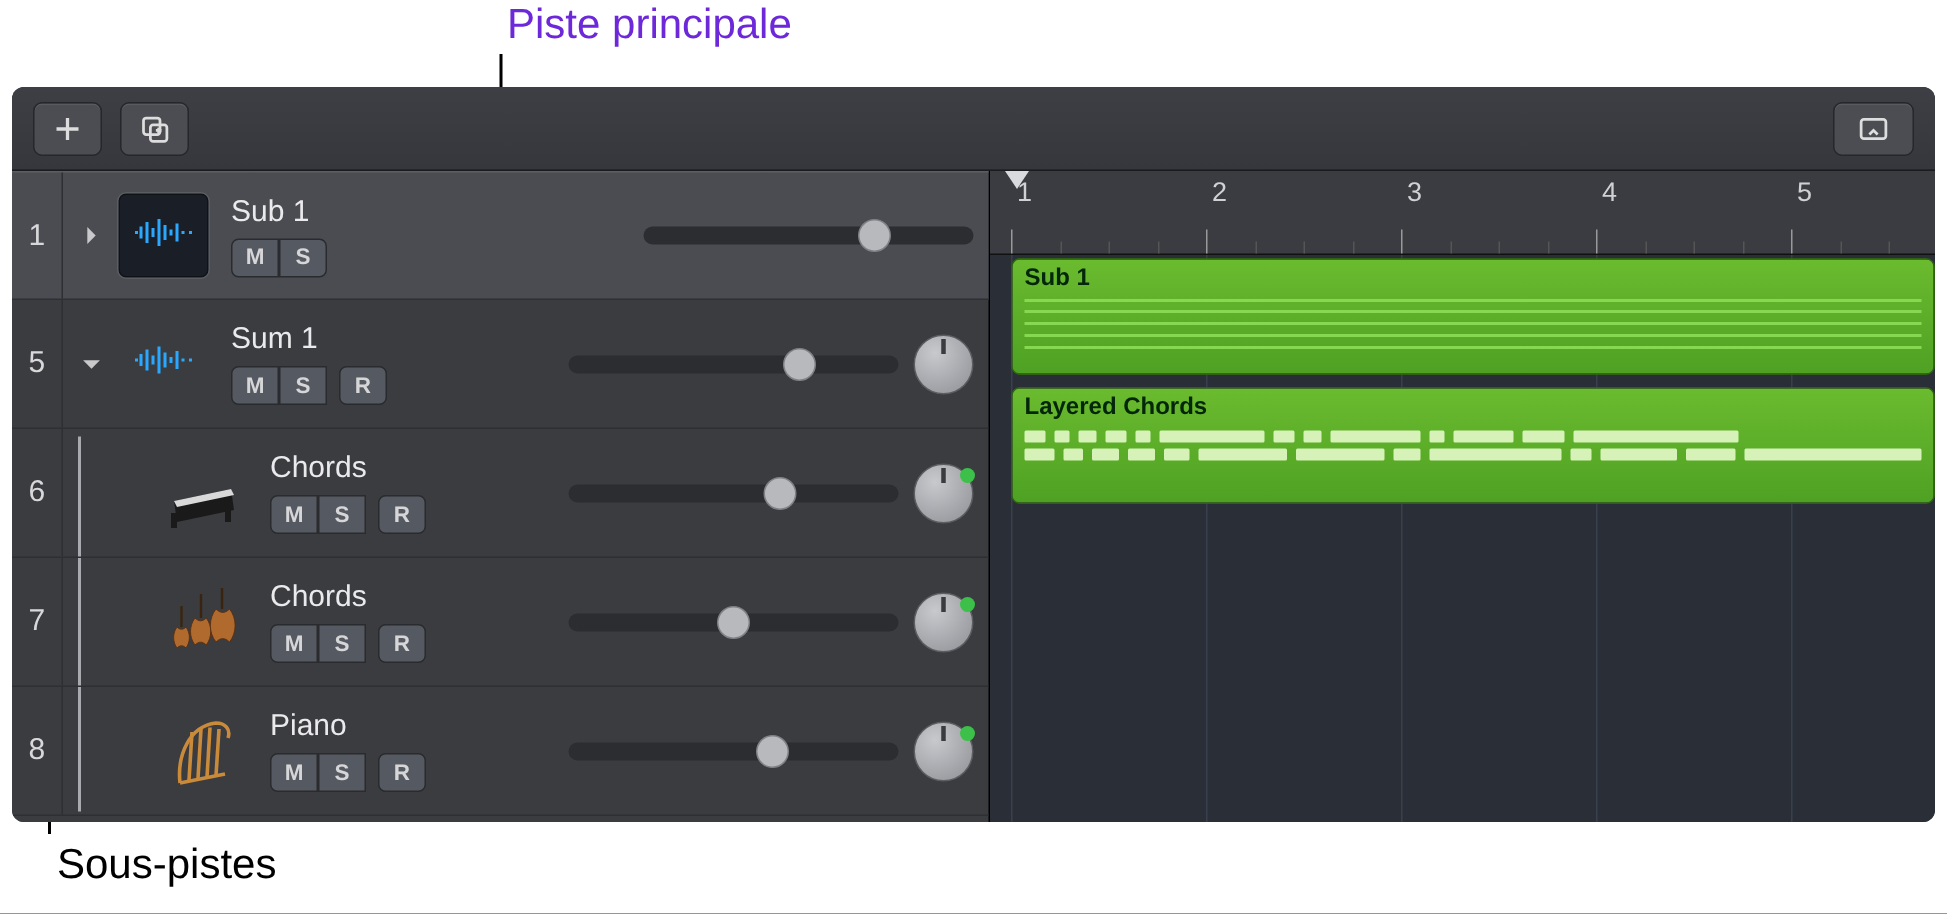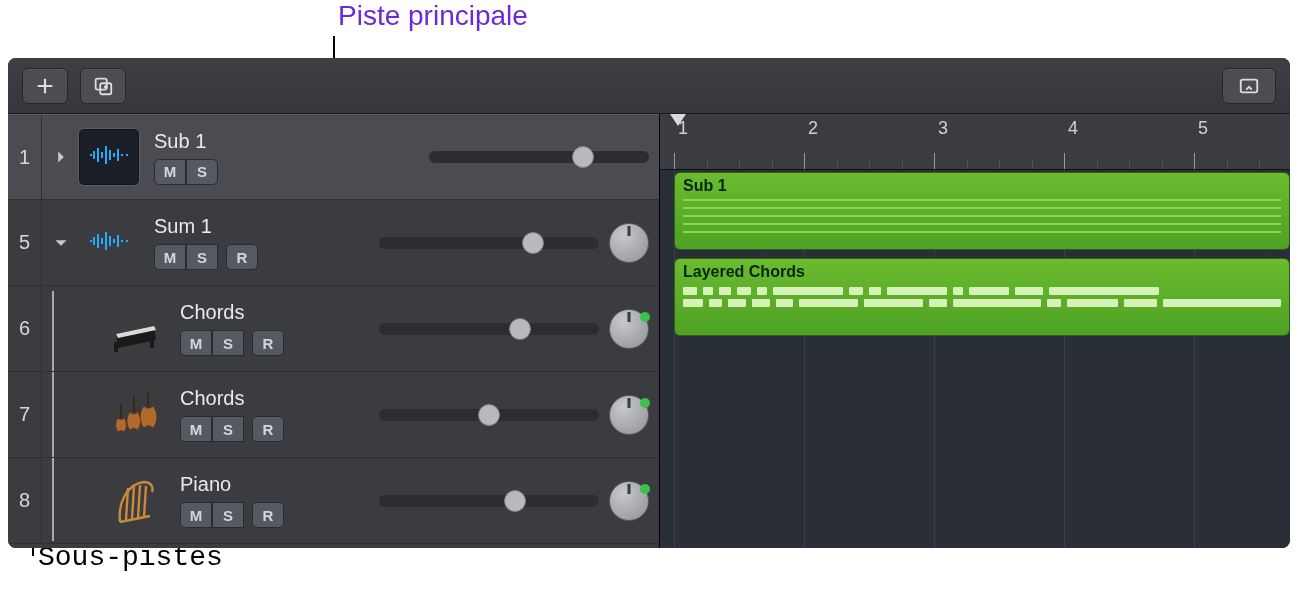--- a/index.html
+++ b/index.html
@@ -20,24 +20,23 @@
     color: #6d28d9;
   }
   .callout-top-line {
     position: absolute;
     left: 333px; top: 36px;
     width: 2px; height: 90px;
     background: #000;
   }
   .callout-bottom {
     position: absolute;
-    left: 38px; top: 542px;
+    left: 38px; top: 560px;
     font-size: 28px;
     color: #000;
-    font-family: Liberation Mono, monospace;
   }
   .callout-bottom-line {
     position: absolute;
     left: 32px; top: 398px;
     width: 2px; height: 158px;
     background: #000;
   }
 
   
   .daw {

